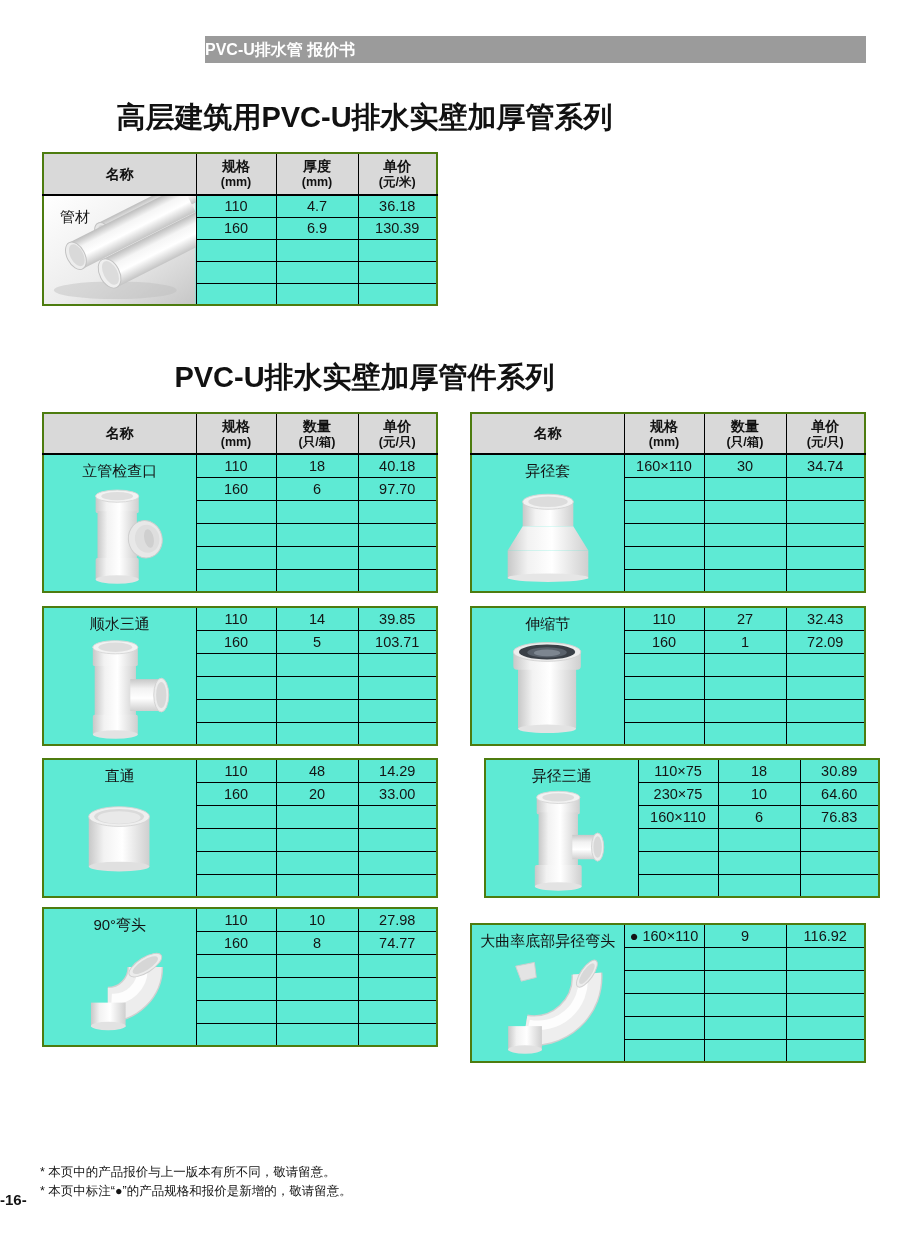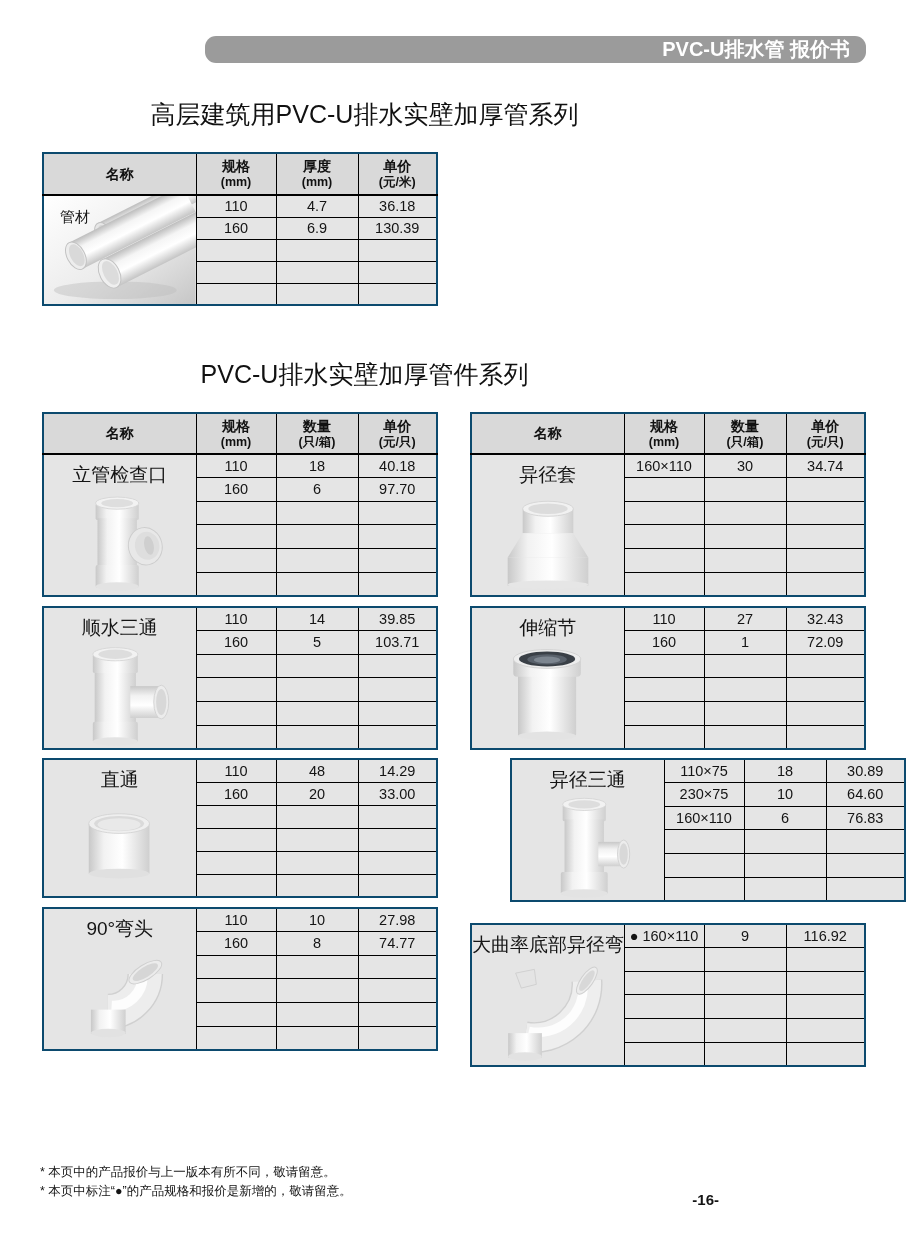--- a/index.html
+++ b/index.html
@@ -8,52 +8,52 @@
     --ink:#111;
   }
   html,body{margin:0;padding:0;background:#fff;}
   .page{
     position:relative;width:909px;height:1234px;background:#fff;overflow:hidden;
     font-family:"Liberation Sans","DejaVu Sans",sans-serif;color:var(--ink);
   }
   
   .logo{position:absolute;left:42px;top:33px;font-size:28px;font-weight:bold;letter-spacing:-0.5px;color:#231f20;white-space:nowrap;}
   .banner{position:absolute;left:205px;top:36px;width:661px;height:27px;background:var(--banner-gray);
-    color:#fff;font-weight:bold;font-size:20px;line-height:27px;text-align:right;box-sizing:border-box;padding-right:16px;border-radius:11px;}
+    color:#fff;font-weight:bold;font-size:16px;line-height:27px;text-align:left;box-sizing:border-box;padding-right:16px;}
   
-  .section-title{position:absolute;left:0;width:729px;text-align:center;font-weight:normal;font-size:25px;color:#111;}
+  .section-title{position:absolute;left:0;width:729px;text-align:center;font-weight:bold;font-size:29px;color:#111;}
   .t1{top:98px;}
   .t2{top:358px;}
   
   .slot{position:absolute;}
   #slot-pipe{left:42px;top:152px;}
   #slot-l0{left:42px;top:412px;}  #slot-r0{left:470px;top:412px;}
   #slot-l1{left:42px;top:606px;}  #slot-r1{left:470px;top:606px;}
-  #slot-l2{left:42px;top:758px;}  #slot-r2{left:470px;top:758px;padding-left:40px;}
+  #slot-l2{left:42px;top:758px;}  #slot-r2{left:444px;top:758px;padding-left:40px;}
   #slot-l3{left:42px;top:907px;}  #slot-r3{left:470px;top:923px;}
   
-  table.price-table{border-collapse:collapse;table-layout:fixed;width:394px;background:#e5e5e5;border:2px solid #0c4a6e;}
+  table.price-table{border-collapse:collapse;table-layout:fixed;width:394px;background:#5eead4;border:2px solid #4d7c0f;}
   table.price-table th,table.price-table td{border:1px solid #000;padding:0;}
   table.price-table thead th{background:var(--head-gray);border-bottom:2px solid #000;vertical-align:middle;}
   table.price-table thead tr{height:41px;}
   table.pipe-variant thead tr{height:42px;}
   table.price-table tbody tr{height:23px;}
   table.pipe-variant tbody tr{height:22px;}
   .h-main{font-size:14px;font-weight:bold;line-height:1.2;text-align:center;}
   .h-sub{font-size:12.5px;font-weight:bold;line-height:1.15;text-align:center;}
   .dcell{text-align:center;font-size:14.5px;color:#141414;white-space:nowrap;}
   .name-cell{vertical-align:top;position:relative;overflow:hidden;}
-  .prod-name{text-align:center;font-size:19px;margin-top:7px;color:#141414;white-space:nowrap;}
+  .prod-name{text-align:center;font-size:15px;margin-top:7px;color:#141414;white-space:nowrap;}
   .prod-img{display:flex;justify-content:center;align-items:flex-start;margin-top:2px;}
   .photo-cell .prod-name{position:absolute;left:8px;top:4px;z-index:2;margin:8px;font-size:15px;}
   .photo-cell .prod-img{position:absolute;left:0;top:0;right:0;bottom:0;margin:0;}
   .photo-cell .prod-img svg{width:100%;height:100%;}
   
   .notes{position:absolute;left:40px;top:1163px;font-size:12.5px;line-height:1.55;color:#141414;}
-  .page-num{position:absolute;left:0;width:719px;top:1191px;text-align:right;font-size:15px;font-weight:bold;color:#141414;}
+  .page-num{position:absolute;left:0;width:719px;top:1191px;text-align:left;font-size:15px;font-weight:bold;color:#141414;}
   .defs-holder{position:absolute;width:0;height:0;overflow:hidden;}
 </style>
 </head>
 <body>
 
 <svg class="defs-holder" aria-hidden="true">
   <defs>
     <linearGradient id="gV" x1="0" y1="0" x2="1" y2="0">
       <stop offset="0" stop-color="#c8c8c8"></stop>
         <stop offset="0.25" stop-color="#f2f2f2"></stop>

